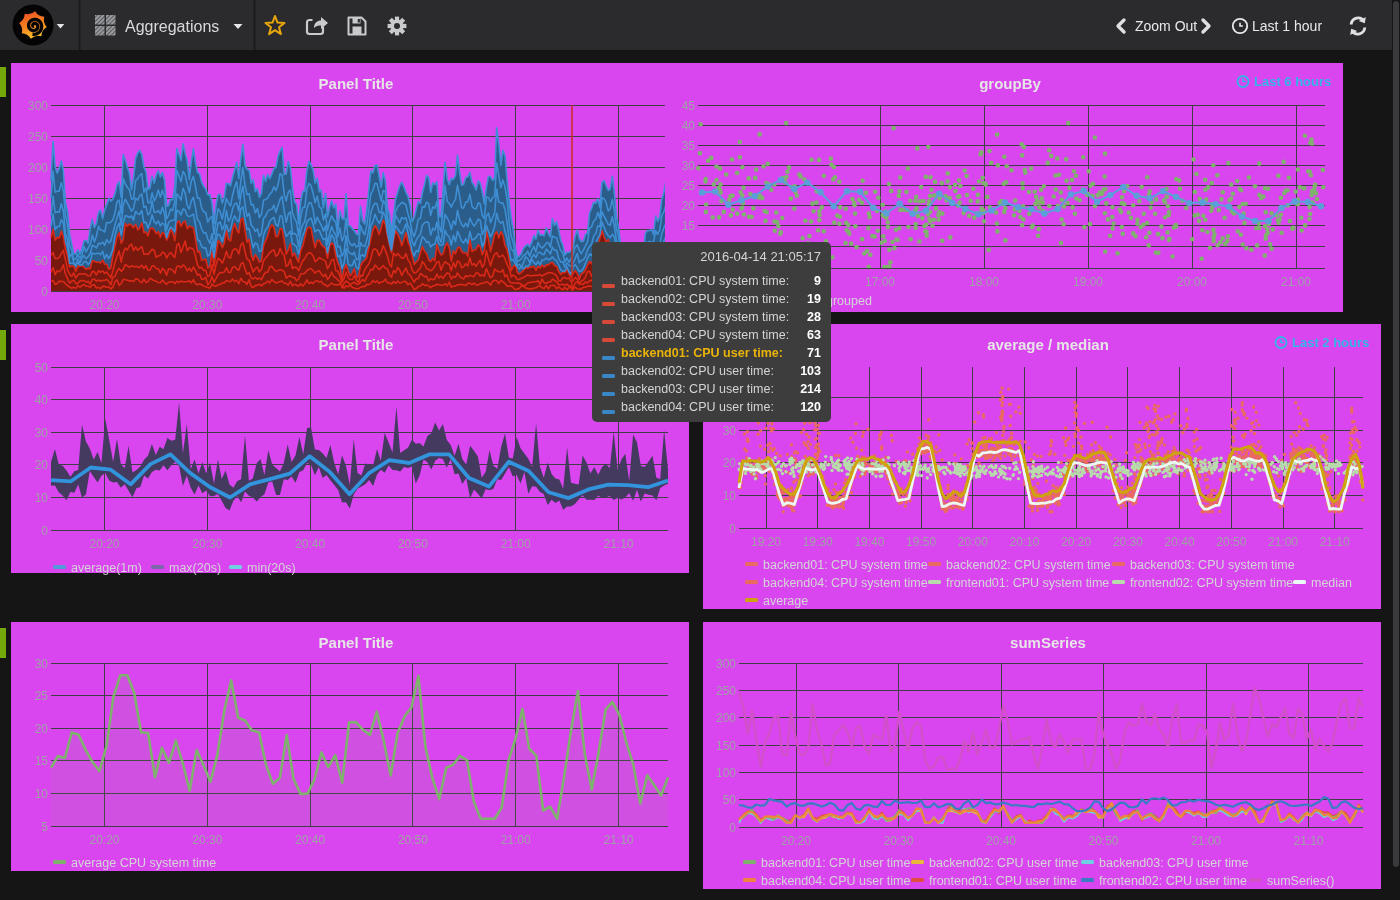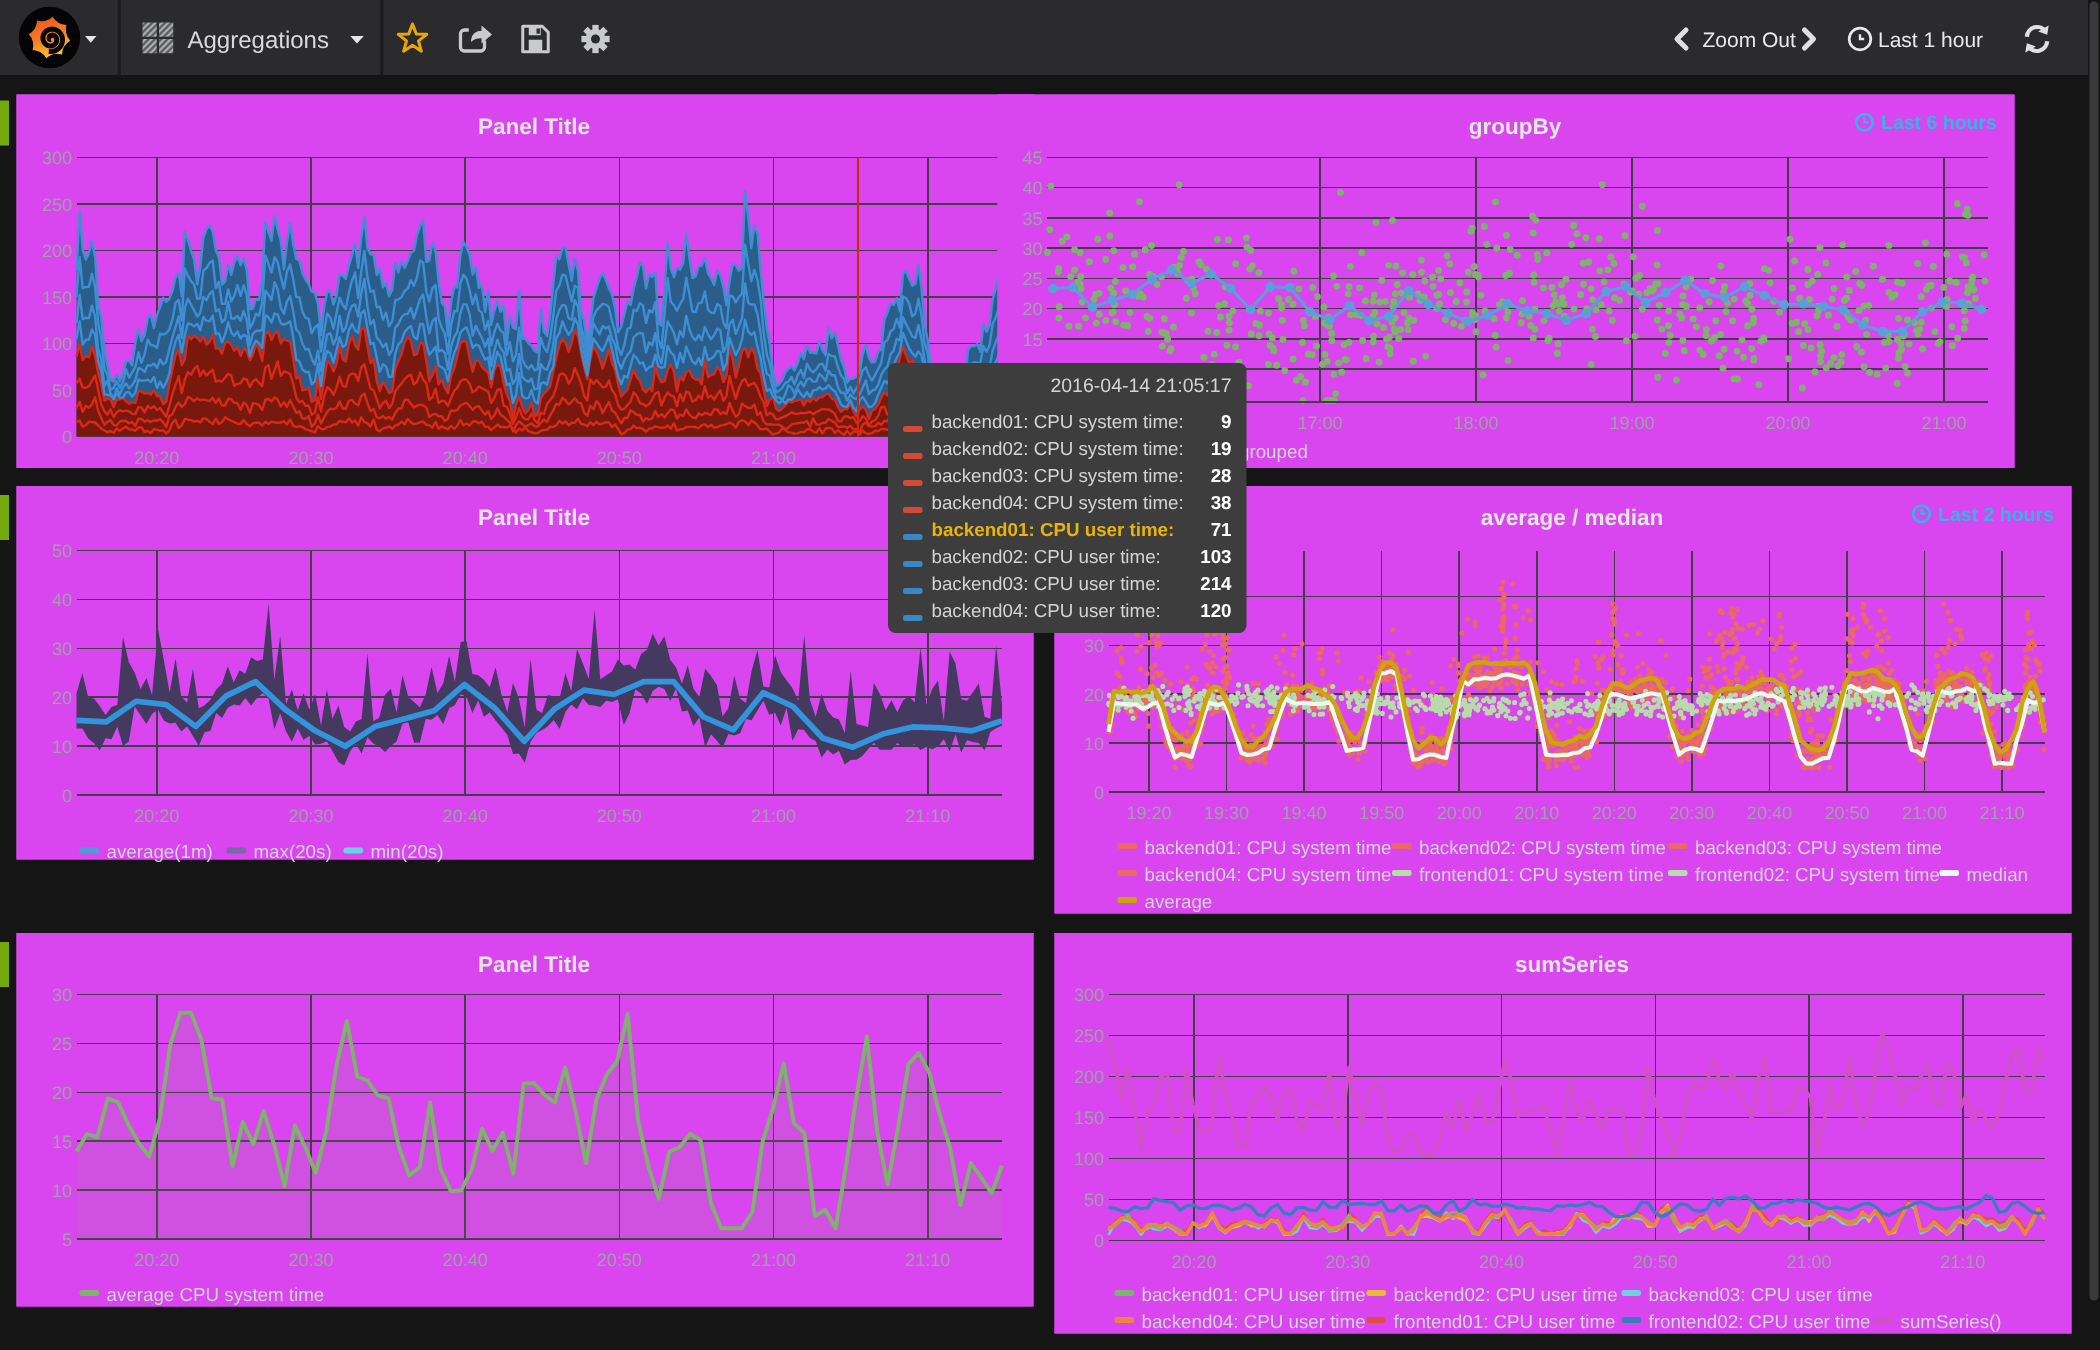--- a/index.html
+++ b/index.html
@@ -380,21 +380,21 @@
       <span class="ttv">19</span>
     </div>
     <div class="ttr">
       <span class="ttd" style="background:#d64937"></span>
       <span class="ttl">backend03: CPU system time:</span>
       <span class="ttv">28</span>
     </div>
     <div class="ttr">
       <span class="ttd" style="background:#d64937"></span>
       <span class="ttl">backend04: CPU system time:</span>
-      <span class="ttv">38</span>
+      <span class="ttv">63</span>
     </div>
     <div class="ttr">
       <span class="ttd" style="background:#3a87c8"></span>
       <span class="ttl" style="font-weight:bold;color:#eab308">backend01: CPU user time:</span>
       <span class="ttv">71</span>
     </div>
     <div class="ttr">
       <span class="ttd" style="background:#3a87c8"></span>
       <span class="ttl">backend02: CPU user time:</span>
       <span class="ttv">103</span>

